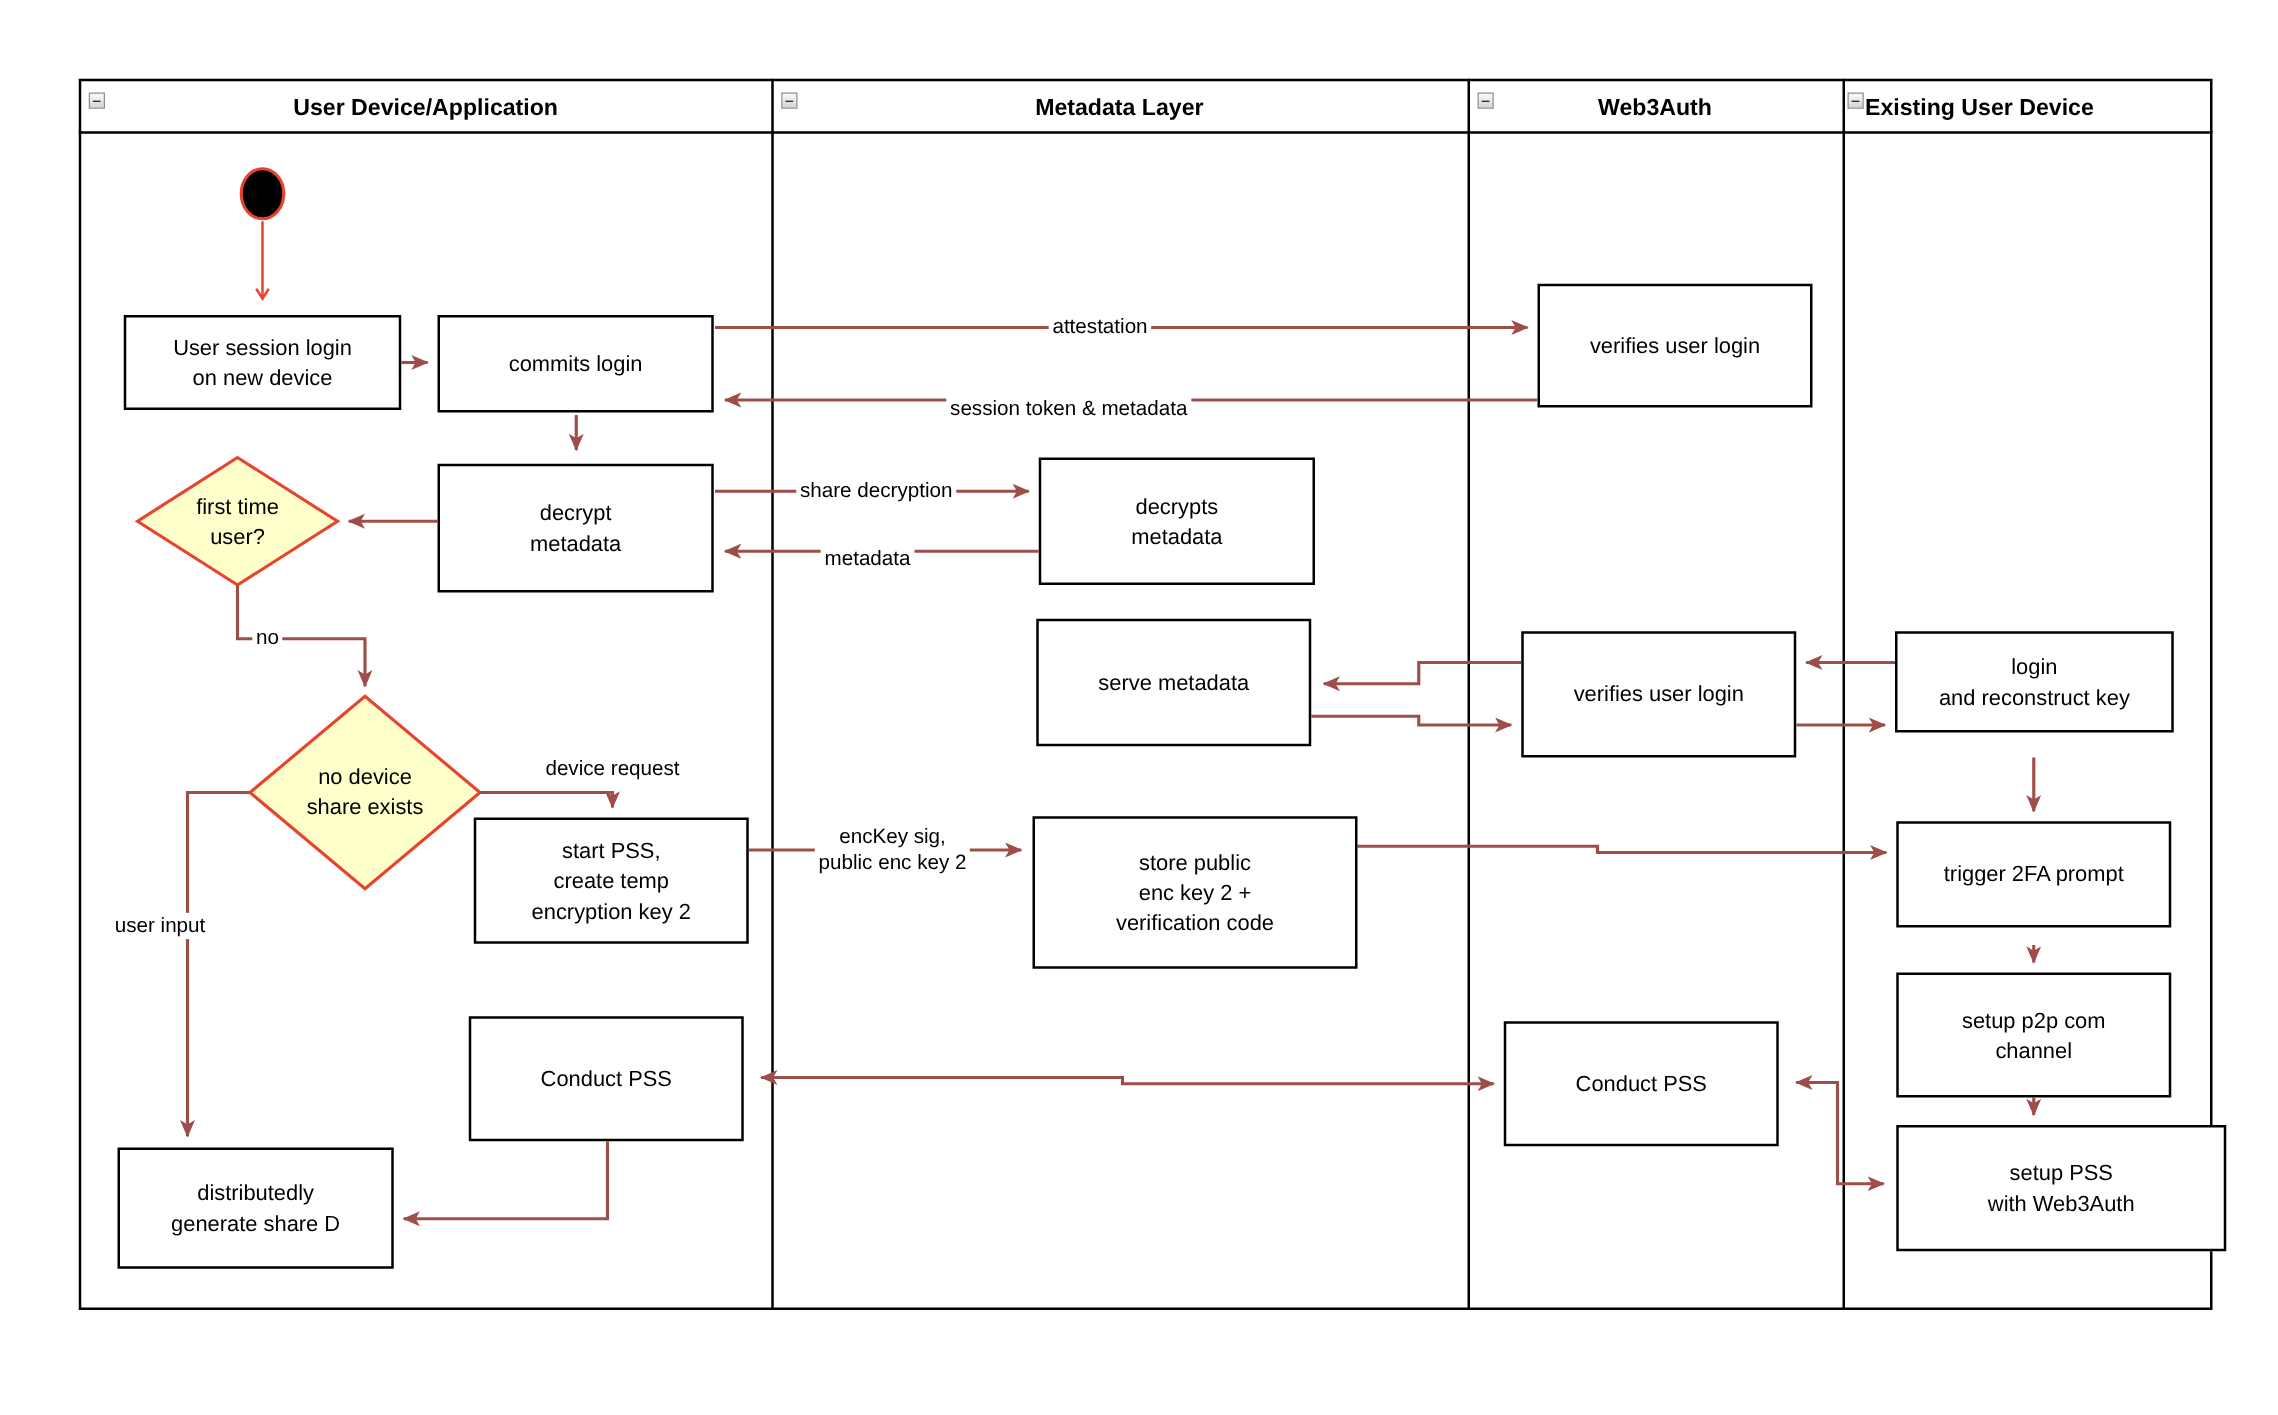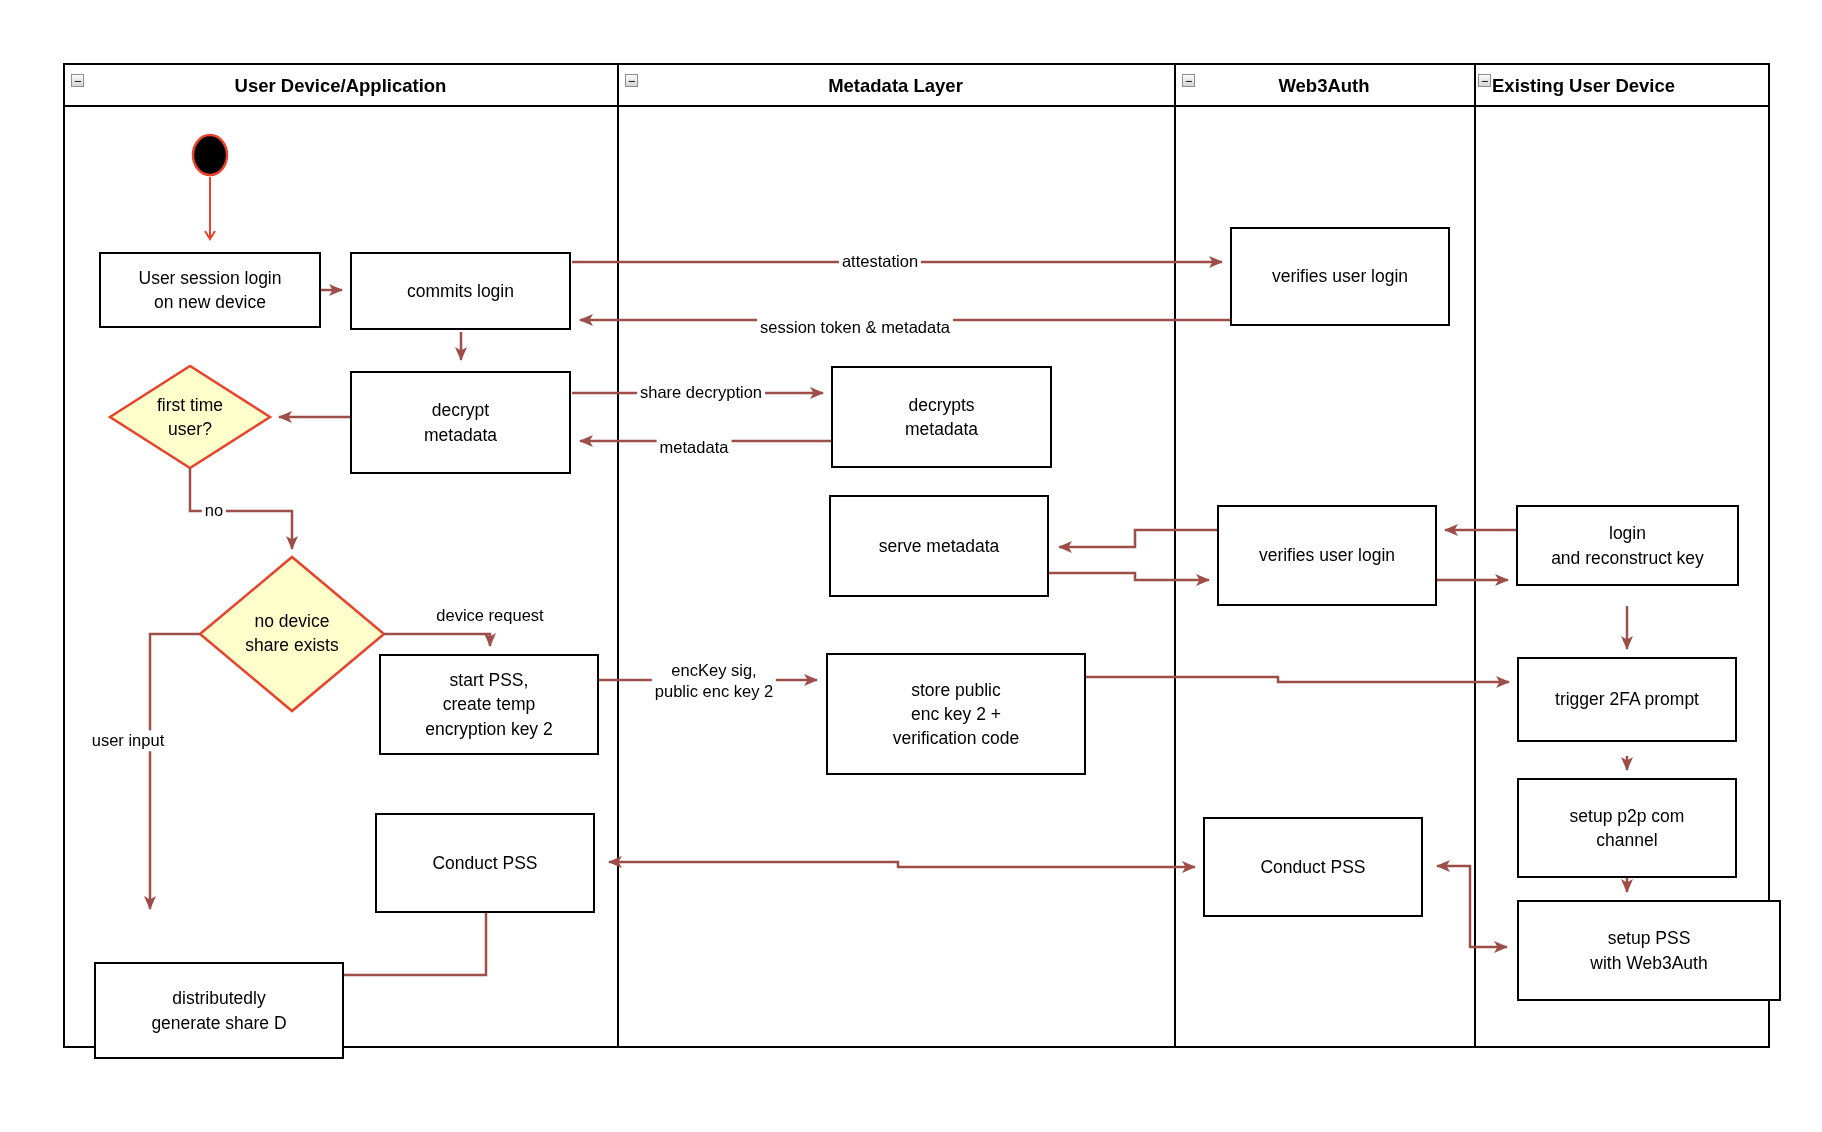--- a/index.html
+++ b/index.html
@@ -138,21 +138,21 @@
   <div class="node" style="left:826px;top:653px;width:260px;height:122px;">store public
 enc key 2 +
 verification code</div>
   <div class="node" style="left:1517px;top:657px;width:220px;height:85px;">trigger 2FA prompt</div>
   <div class="node" style="left:1517px;top:778px;width:220px;height:100px;">setup p2p com
 channel</div>
   <div class="node" style="left:1517px;top:900px;width:264px;height:101px;">setup PSS
 with Web3Auth</div>
   <div class="node" style="left:375px;top:813px;width:220px;height:100px;">Conduct PSS</div>
   <div class="node" style="left:1203px;top:817px;width:220px;height:100px;">Conduct PSS</div>
-  <div class="node" style="left:94px;top:918px;width:250px;height:97px;margin-top:44px;">distributedly
+  <div class="node" style="left:94px;top:918px;width:221px;height:97px;">distributedly
 generate share D</div>
 
   <div class="dtext" style="left:120px;top:376px;width:140px;height:84px;">first time
 user?</div>
   <div class="dtext" style="left:212px;top:586px;width:160px;height:96px;">no device
 share exists</div>
 
   <div class="elabel" style="left:880px;top:262px;">attestation</div>
   <div class="elabel" style="left:855px;top:328px;">session token &amp; metadata</div>
   <div class="elabel" style="left:701px;top:393px;">share decryption</div>

